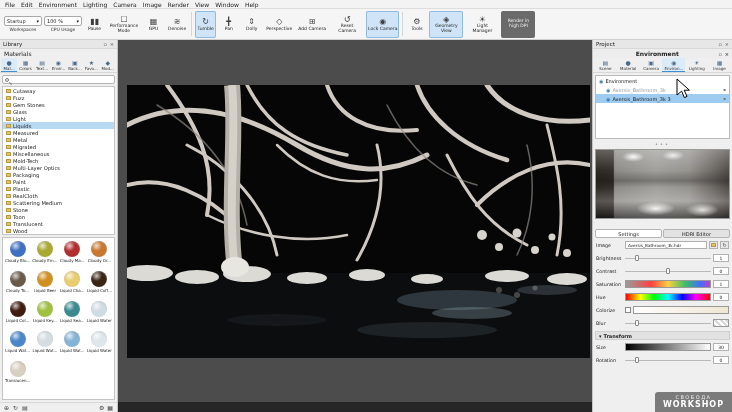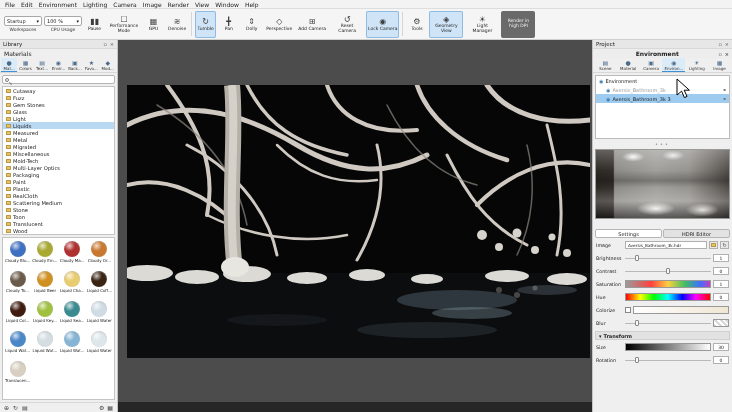--- a/index.html
+++ b/index.html
@@ -597,20 +597,24 @@
           <span class="slider">
               <span class="track"></span>
               <span class="handle"></span>
             </span>
           <span class="fvalue">0</span>
         </div>
       </div>
     </div>
   </div>
 
+  <div class="watermark">
+    <div class="wm1">СВОБОДА</div>
+    <div class="wm2">WORKSHOP</div>
+  </div>
 
   <div class="cursor">
     <svg width="15" height="22" viewBox="0 0 15 22">
       <polygon points="1,1 1,17 5.6,13.2 8.4,19.6 11,18.4 8.2,12.2 13.4,12.2" fill="#ffffff" stroke="#000000" stroke-width="1"></polygon>
     </svg>
   </div>
 
 </div>
 
 </body></html>

